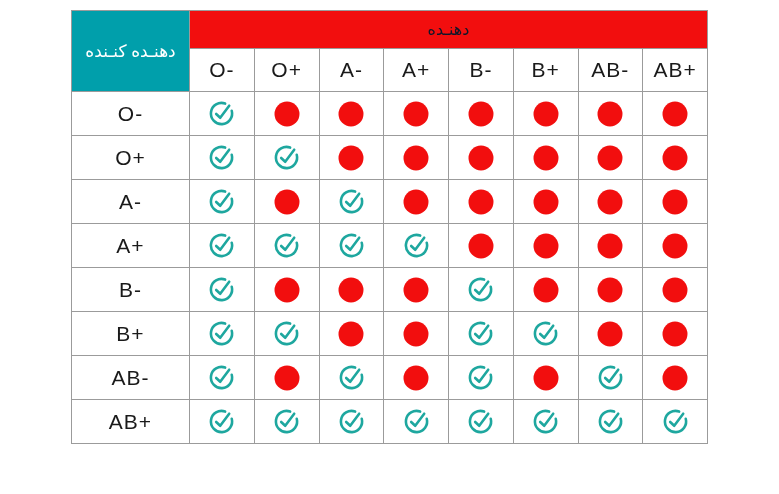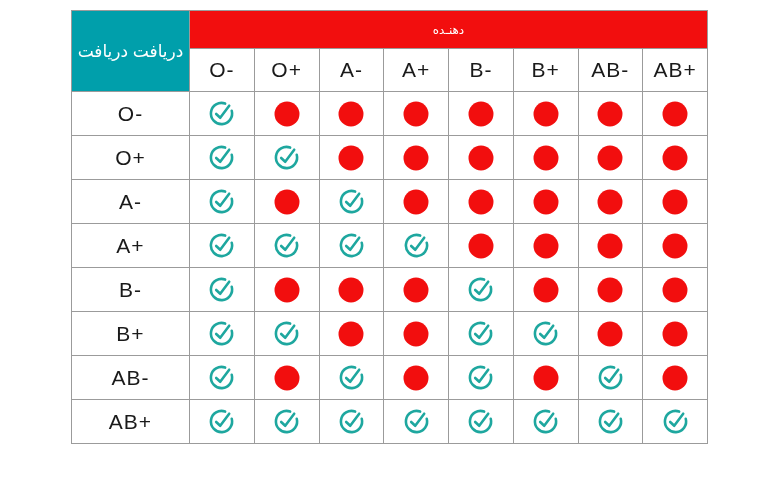--- a/index.html
+++ b/index.html
@@ -35,22 +35,22 @@
     background: var(--teal, #009fab);
     color: #ffffff;
     font-size: 17px;
     font-weight: normal;
     direction: rtl;
     border-color: var(--teal, #009fab);
     padding-top: 22px;
   }
   th.donor-band {
     background: var(--red, #f20e0e);
-    color: #ffffff;
-    font-size: 12px;
+    color: #0f172a;
+    font-size: 16px;
     font-weight: normal;
     direction: rtl;
     text-align: right;
     padding: 0 22px 6px 0;
     height: 37px;
     border-color: var(--red, #f20e0e);
   }
   tr.col-row { height: 43px; }
   th.col-h, th.row-h {
     background: #ffffff;
@@ -74,21 +74,21 @@
         <col>
         <col>
         <col>
         <col>
         <col>
         <col>
         <col>
     </colgroup>
     <thead>
       <tr>
-        <th class="corner" rowspan="2">دریافت دریافت</th>
+        <th class="corner" rowspan="2">دهنـده کنـنده</th>
         <th class="donor-band" colspan="8">دهنـده</th>
       </tr>
       <tr class="col-row" id="col-row">
           <th class="col-h">O-</th>
           <th class="col-h">O+</th>
           <th class="col-h">A-</th>
           <th class="col-h">A+</th>
           <th class="col-h">B-</th>
           <th class="col-h">B+</th>
           <th class="col-h">AB-</th>

